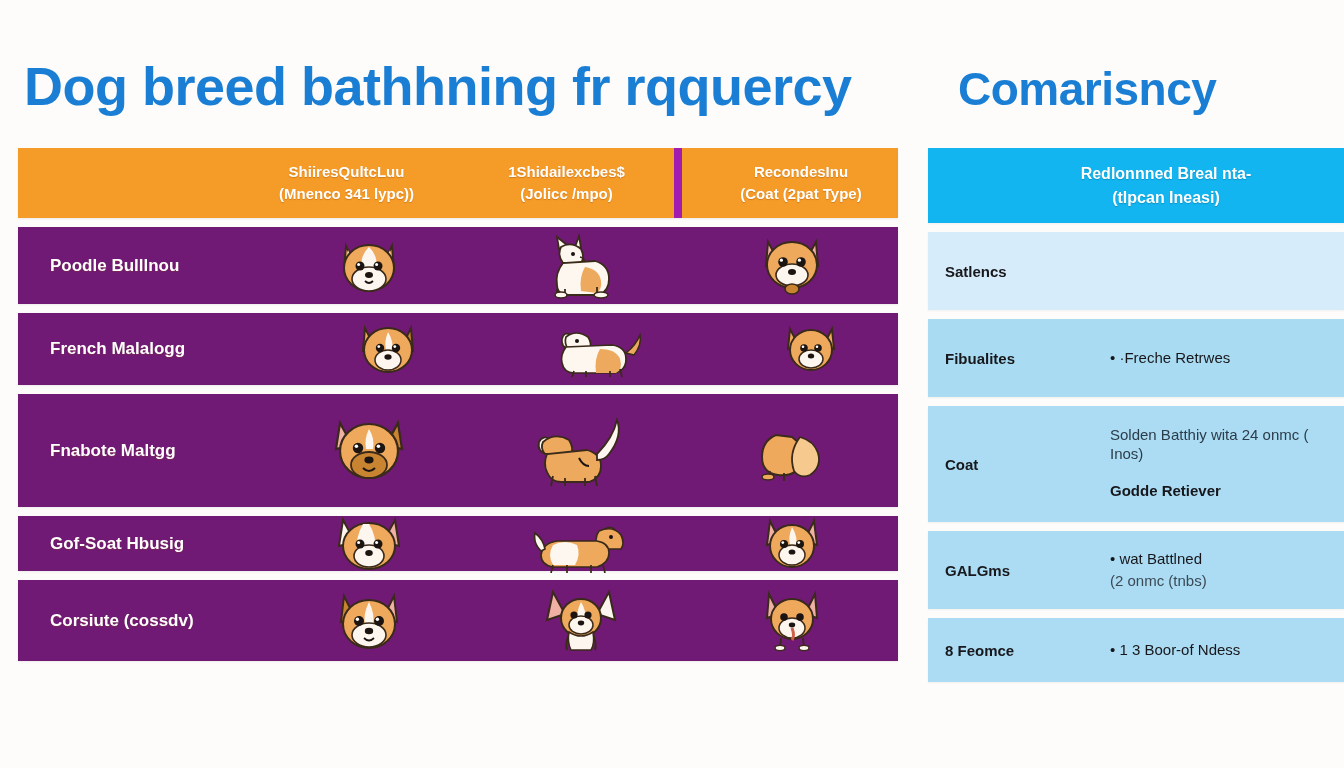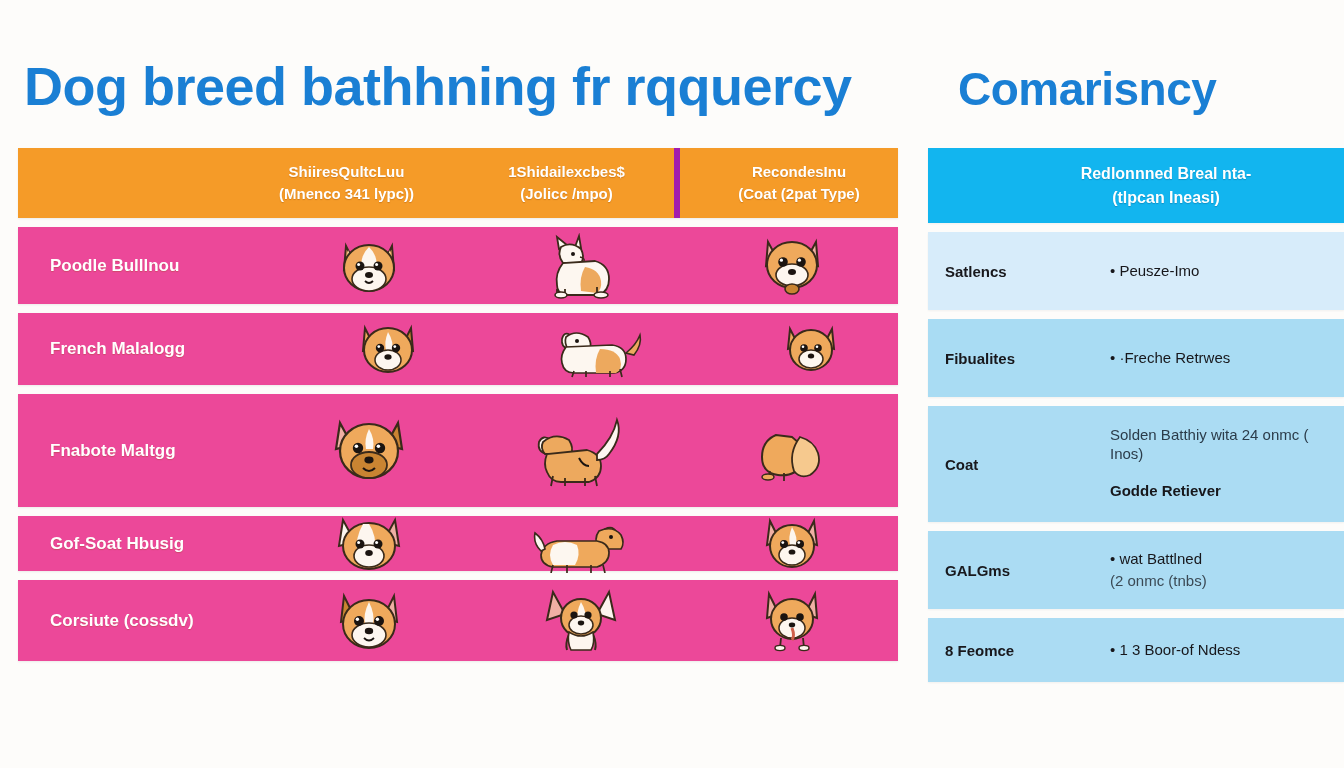--- a/index.html
+++ b/index.html
@@ -24,39 +24,39 @@
     font-size:46px;font-weight:bold;
     color:#1a7fd4;
     letter-spacing:-0.5px;
     white-space:nowrap;
   }
   
   .left-table{
     position:absolute;left:18px;top:148px;width:880px;
   }
   .lrow{
-    background:#ec4899;
+    background:#701a75;
     display:flex;align-items:center;
     margin-bottom:9px;
     position:relative;
     box-shadow:0 1px 2px rgba(0,0,0,.07);
   }
   .lrow.header{height:70px;align-items:stretch;background:#f59b28;padding-left:16px;}
   .hcell{
     flex:0 0 auto;
     display:flex;flex-direction:column;justify-content:center;align-items:center;
     color:#ffffff;font-size:15px;font-weight:bold;line-height:1.45;
     text-align:center;
     text-shadow:0 1px 1px rgba(140,70,0,.35);
   }
   .hcell .sub{font-weight:bold;font-size:15px;}
   .hcell.c0{width:200px;}
   .hcell.c1{width:225px;}
   .hcell.c2{width:215px;position:relative;}
-  .hcell.c3{width:238px;border-left:6px solid #a21caf;}
+  .hcell.c3{width:238px;border-left:8px solid #a21caf;}
   .label-cell{
     width:245px;flex:0 0 245px;
     padding-left:32px;box-sizing:border-box;
     color:#ffffff;font-size:17px;font-weight:bold;
     text-shadow:0 1px 1px rgba(140,70,0,.3);
   }
   .icon-cell{
     flex:1 1 0;display:flex;align-items:center;justify-content:center;
   }
   .r1{height:77px;}
@@ -349,21 +349,20 @@
 
   <div class="rrow header">
     <div class="rhead-txt">
       <div>Redlonnned Breal nta-</div>
       <div>(tlpcan Ineasi)</div>
     </div>
   </div>
 
   <div class="rrow tone-a rr1">
     <div class="r-label">Satlencs</div>
-    <div class="r-value">•  Peusze-Imo</div>
   </div>
 
   <div class="rrow tone-b rr2">
     <div class="r-label">Fibualites</div>
     <div class="r-value">• ·Freche Retrwes</div>
   </div>
 
   <div class="rrow tone-c rr3">
     <div class="r-label">Coat</div>
     <div class="r-value">

